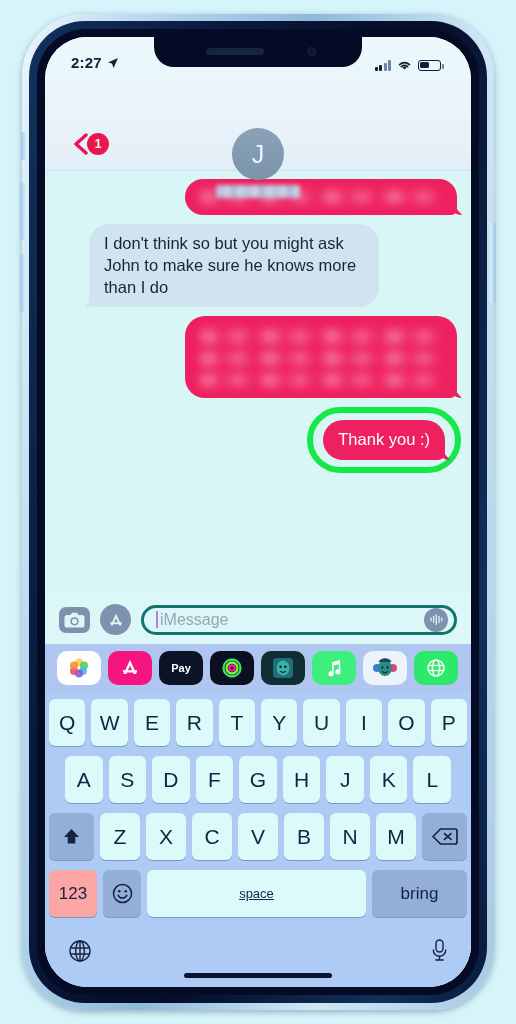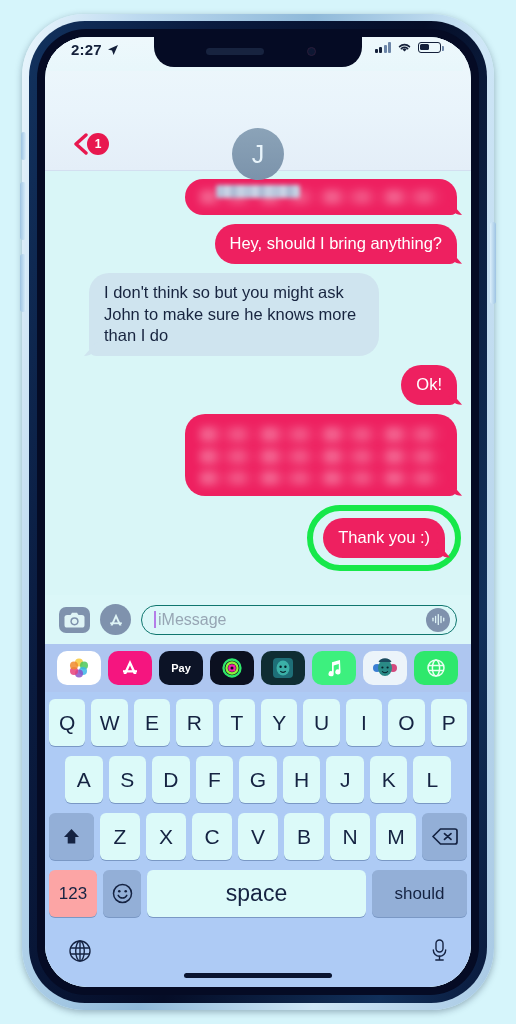--- a/index.html
+++ b/index.html
@@ -52,21 +52,21 @@
     border-bottom-left-radius: 20px; border-bottom-right-radius: 20px;
     z-index: 30;
   }
   .notch .speaker { position:absolute; left:52px; top:11px; width:58px; height:7px; border-radius:4px;
     background:#17233f; }
   .notch .camera { position:absolute; right:46px; top:10px; width:9px; height:9px; border-radius:50%;
     background:#0d1733; border:1px solid #2b1d3a; }
 
   .statusbar {
     position: absolute; top: 0; left: 0; right: 8px; height: 34px;
-    display: flex; align-items: flex-start; justify-content: space-between;
+    display: flex; align-items: flex-end; justify-content: space-between;
     padding: 4px 22px 0 26px; z-index: 25;
     background: linear-gradient(180deg,#eef8fc,#e8f7fb);
   }
   .status-left { display:flex; align-items:center; gap:5px; }
   .clock { font-size: 15px; font-weight: 700; color:#14203a; letter-spacing:.2px; }
   .loc-arrow { width: 12px; height: 12px; }
   .status-right { display:flex; align-items:center; gap:5px; }
   .sig { display:flex; align-items:flex-end; gap:1.5px; height:11px; }
   .sig i { display:block; width:3px; background:#14203a; border-radius:1px; }
   .sig i:nth-child(1){height:4px} .sig i:nth-child(2){height:6px}
@@ -151,21 +151,21 @@
   .inputbar {
     position:absolute; left:0; right:0; bottom:0; height:49px;
     display:flex; align-items:center; gap:10px; padding: 0 14px;
     background:#dbf7f8;
   }
   .icon-circle-cam { width:31px; height:26px; background:#7f92ad; border-radius:7px;
     display:flex; align-items:center; justify-content:center; }
   .icon-circle-app { width:31px; height:31px; background:#7f92ad; border-radius:50%;
     display:flex; align-items:center; justify-content:center; }
   .msg-field {
-    flex:1; height:30px; border:1px solid #0f766e; border-radius:16px;
+    flex:1; height:30px; border:3px solid #0f766e; border-radius:16px;
     display:flex; align-items:center; padding: 0 6px 0 12px; background:#dbf7f8;
   }
   .caret { width:2px; height:17px; background:#b47de8; margin-right:2px; }
   .msg-placeholder { flex:1; color:#97a6b4; font-size:16px; }
   .audio-btn { width:24px; height:24px; border-radius:50%; background:#7f92ad;
     display:flex; align-items:center; justify-content:center; }
 
   
   .appdrawer {
     position:absolute; left:0; right:0; bottom:0; height:48px;
@@ -194,21 +194,21 @@
     background:#dcfaf9; border-radius:6px; height:47px;
     display:flex; align-items:center; justify-content:center;
     font-size:21px; color:#152342; box-shadow: 0 1px 0 rgba(60,90,140,.45);
     flex: 1 1 0; min-width:0;
   }
   .krow.r2 { padding: 0 20px; }
   .key.mod { background:#93afd7; flex: 0 0 45px; }
   .krow.r4 { gap:6px; padding: 0 4px; }
   .key.k123 { background:#fca5a5; flex:0 0 48px; font-size:17px; }
   .key.kemoji { background:#93afd7; flex:0 0 38px; font-size:19px; }
-  .key.kspace { background:#dcfaf9; flex:1 1 auto; font-size:23px; }
+  .key.kspace { background:#dcfaf9; flex:1 1 auto; font-size:13px;text-decoration:underline; }
   .key.kreturn { background:#93afd7; flex:0 0 95px; font-size:17px; }
   .kbd-bottom { display:flex; align-items:center; justify-content:space-between;
     padding: 4px 22px 0 22px; height:44px; }
   .home-indicator { position:absolute; left:50%; transform:translateX(-50%); bottom:9px;
     width:148px; height:5px; border-radius:3px; background:#0a1430; }
 </style>
 </head>
 <body>
 
 <div class="stage">
@@ -266,31 +266,25 @@
           </div>
 
           <div class="messages">
 
             <div class="row out">
               <div class="bubble out" style="width:272px;padding:11px 15px;">
                 <span class="redacted l1">xxxxxxxxxxxxxxxxxxxxxxxx</span>
               </div>
             </div>
 
-            <div class="row out">
-              <div class="bubble out">Hey, should I bring anything?</div>
-            </div>
 
             <div class="row in">
               <div class="bubble in" style="max-width:290px;">I don't think so but you might ask John to make sure he knows more than I do</div>
             </div>
 
-            <div class="row out">
-              <div class="bubble out">Ok!</div>
-            </div>
 
             <div class="row out">
               <div class="bubble out" style="width:272px;padding:13px 15px 11px;">
                 <span class="redacted l2">xxxxxxxxxxxxxxxxxxxxxxxx</span>
                 <span class="redacted l2">xxxxxxxxxxxxxxxxxxxxx</span>
                 <span class="redacted l1">xxxxxxxxxxxxxxxxxxxxxxxx</span>
               </div>
             </div>
 
 
@@ -349,21 +343,21 @@
               <div class="key k123">123</div>
               <div class="key kemoji">
                 <svg width="21" height="21" viewBox="0 0 21 21">
                   <circle cx="10.5" cy="10.5" r="9" fill="none" stroke="#152342" stroke-width="1.5"></circle>
                   <circle cx="7.3" cy="8.2" r="1.3" fill="#152342"></circle>
                   <circle cx="13.7" cy="8.2" r="1.3" fill="#152342"></circle>
                   <path d="M6.2 12.4 a4.8 4.8 0 0 0 8.6 0" fill="none" stroke="#152342" stroke-width="1.5" stroke-linecap="round"></path>
                 </svg>
               </div>
               <div class="key kspace">space</div>
-              <div class="key kreturn">should</div>
+              <div class="key kreturn">bring</div>
             </div>
             <div class="kbd-bottom">
               <svg width="26" height="26" viewBox="0 0 26 26">
                 <circle cx="13" cy="13" r="10" fill="none" stroke="#152342" stroke-width="1.4"></circle>
                 <ellipse cx="13" cy="13" rx="4.3" ry="10" fill="none" stroke="#152342" stroke-width="1.4"></ellipse>
                 <path d="M3.4 10 H22.6 M3.4 16 H22.6 M13 3 V23" stroke="#152342" stroke-width="1.4" fill="none"></path>
               </svg>
               <svg width="19" height="26" viewBox="0 0 19 26">
                 <rect x="6" y="2" width="7" height="12" rx="3.5" fill="none" stroke="#152342" stroke-width="1.4"></rect>
                 <path d="M3.3 12 a6.2 6.2 0 0 0 12.4 0" fill="none" stroke="#152342" stroke-width="1.4" stroke-linecap="round"></path>

